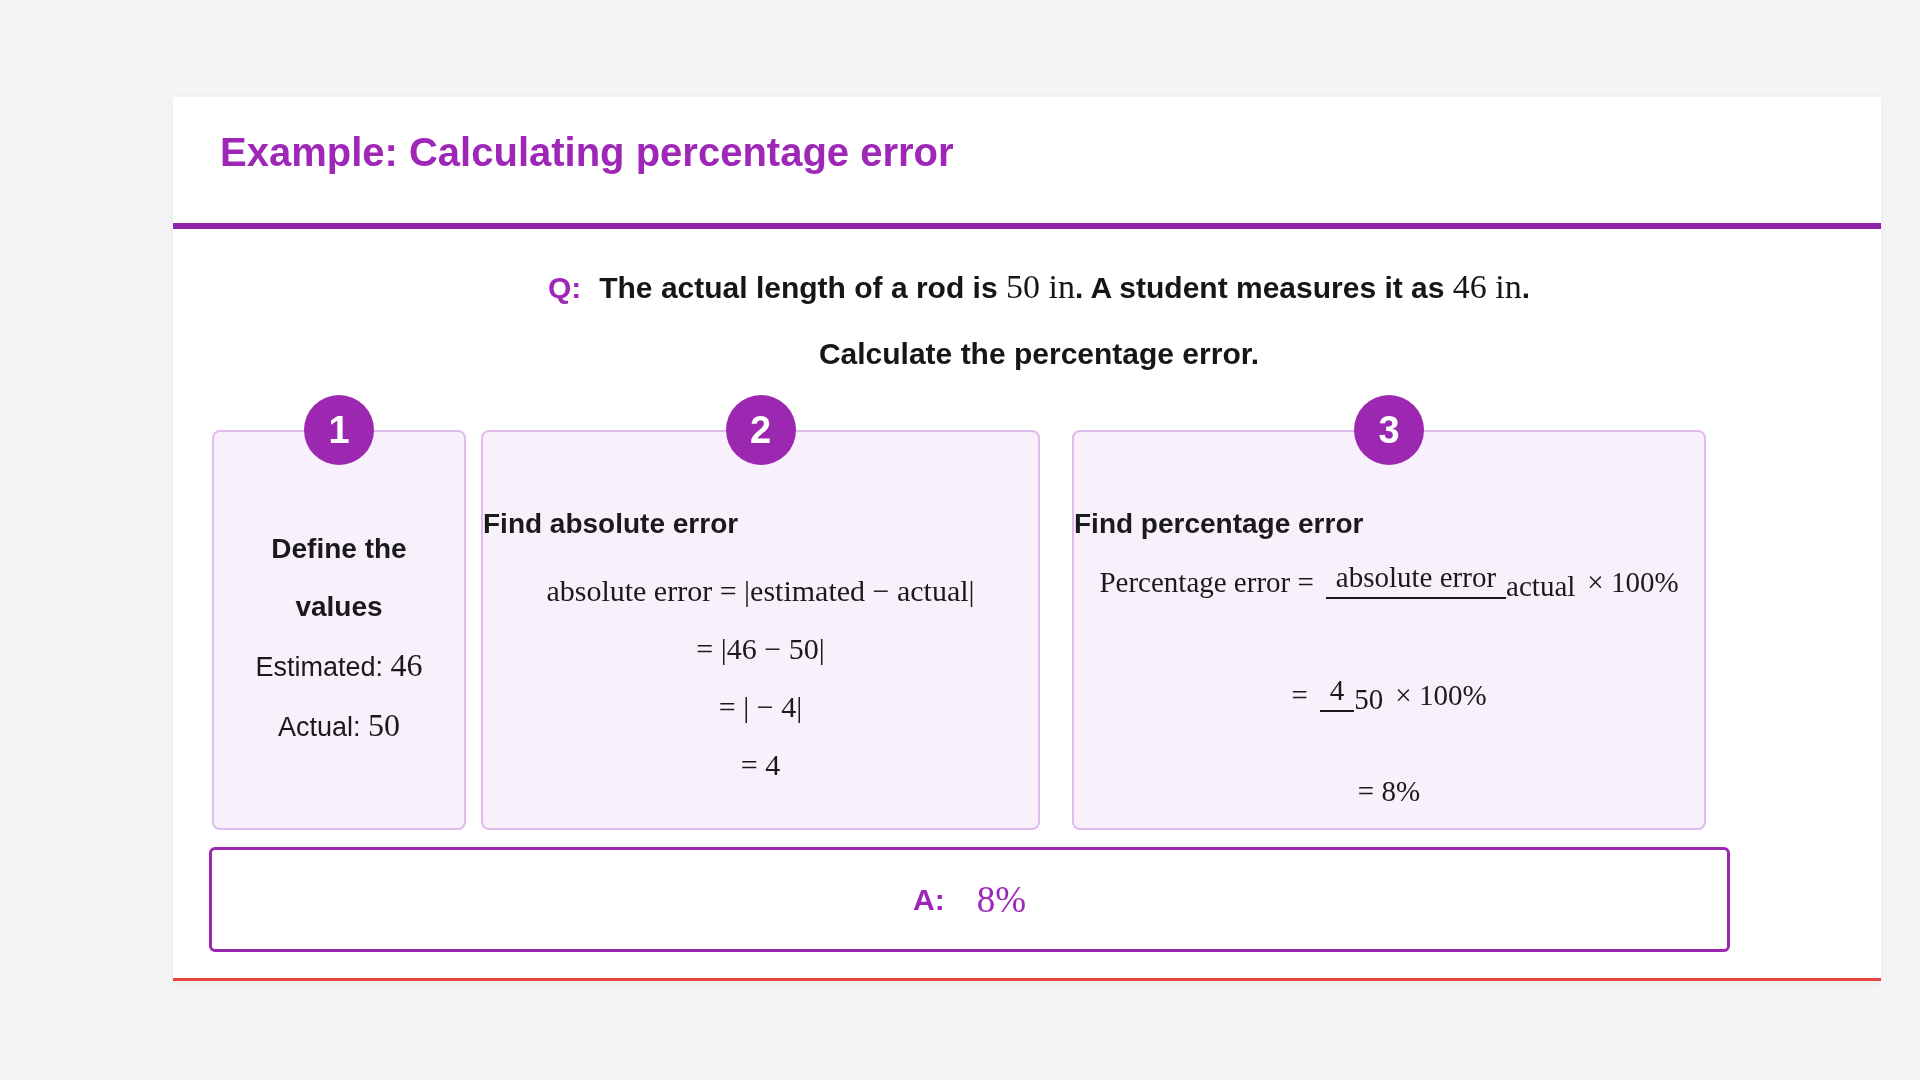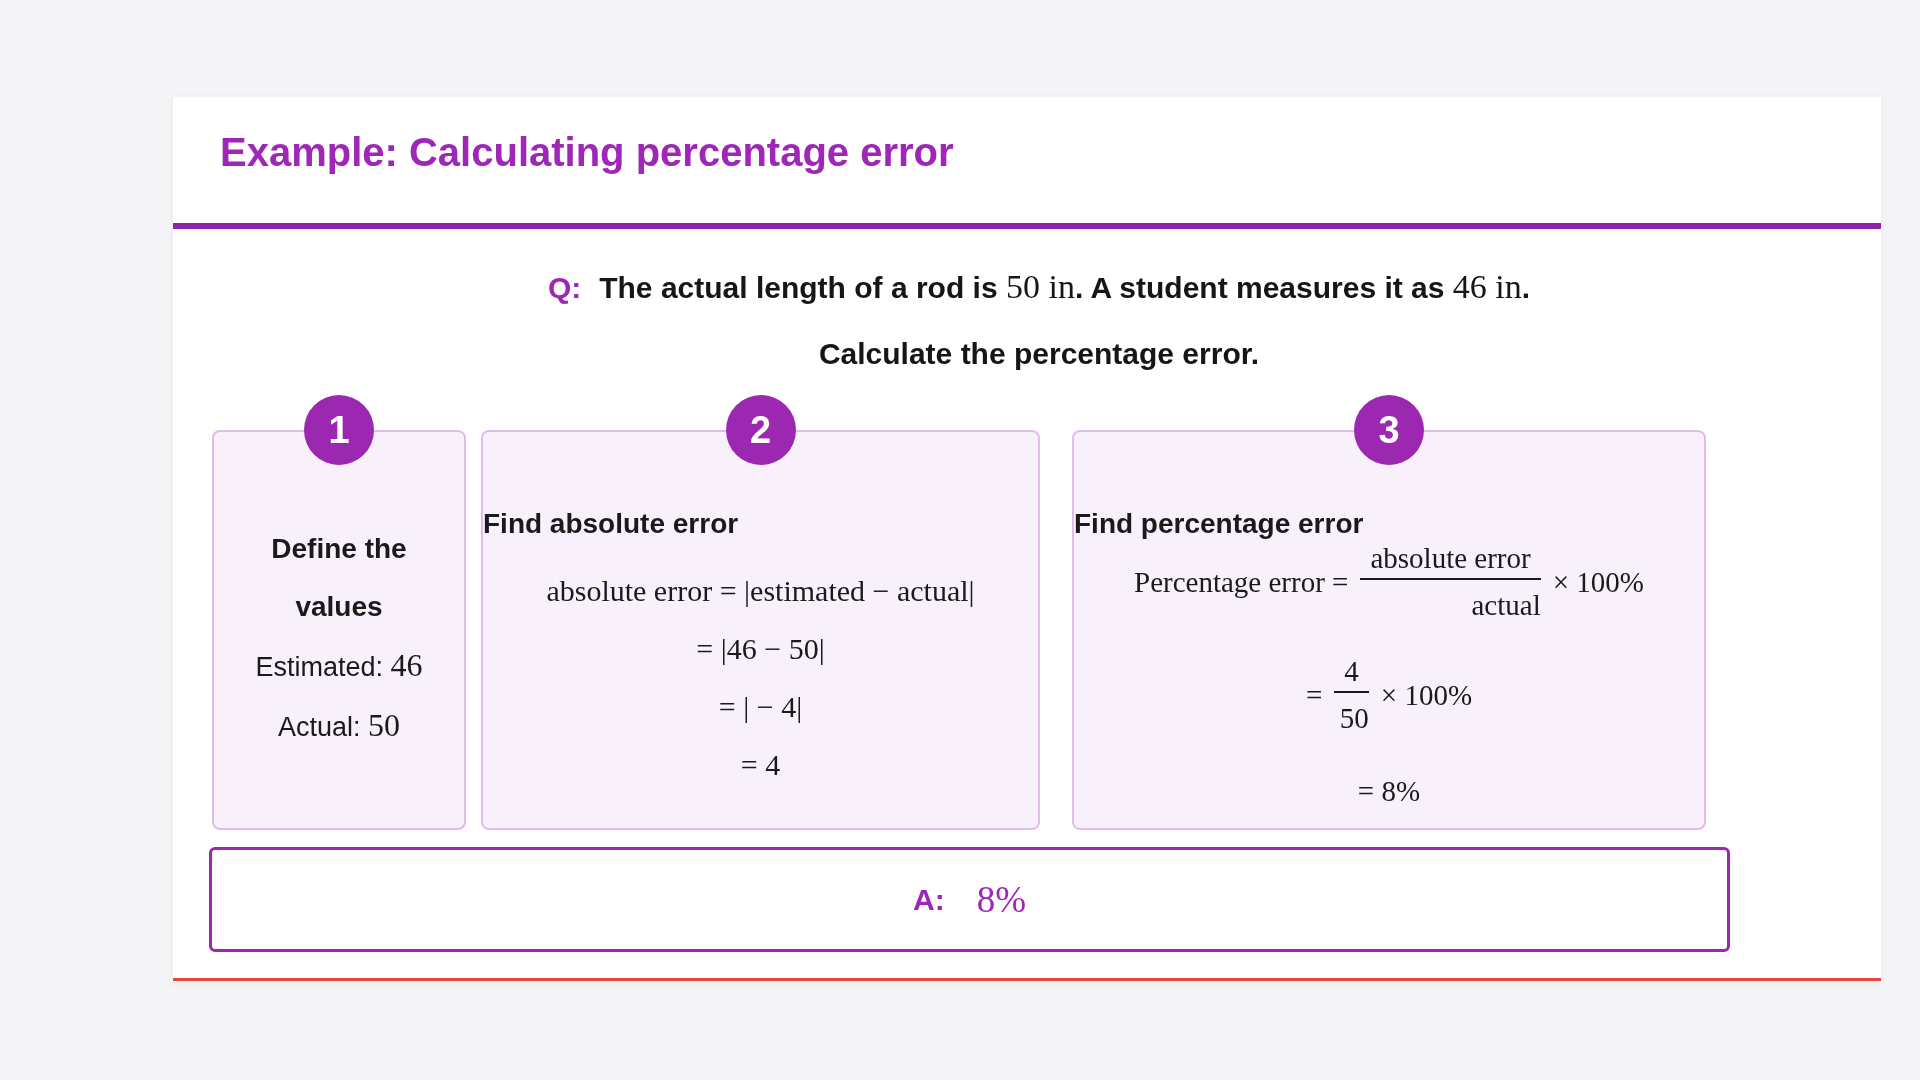--- a/index.html
+++ b/index.html
@@ -92,21 +92,21 @@
   .m3 {
     display: flex; flex-direction: column; align-items: center;
     font-family: "Liberation Serif", serif;
     font-size: 29px;
     gap: 36px;
   }
   .m3-line { display: flex; align-items: center; justify-content: center; white-space: nowrap; }
   .m3-line1 { height: 84px; }
   .m3-line2 { height: 70px; }
   .m3-line3 { height: 50px; }
-  .frac { display: inline-flex; flex-direction: column; align-items: flex-end; margin: 0 12px; }
+  .frac { display: inline-flex; flex-direction: row; align-items: flex-start; margin: 0 12px; }
   .frac .num { padding: 0 10px 3px; border-bottom: 2px solid #1a1a1a; }
   .frac .den { padding-top: 9px; }
 
   .answer {
     position: absolute;
     left: 36px; top: 750px;
     width: 1521px; height: 105px;
     background: #ffffff;
     border: 3px solid #9c27b0;
     border-radius: 6px;

